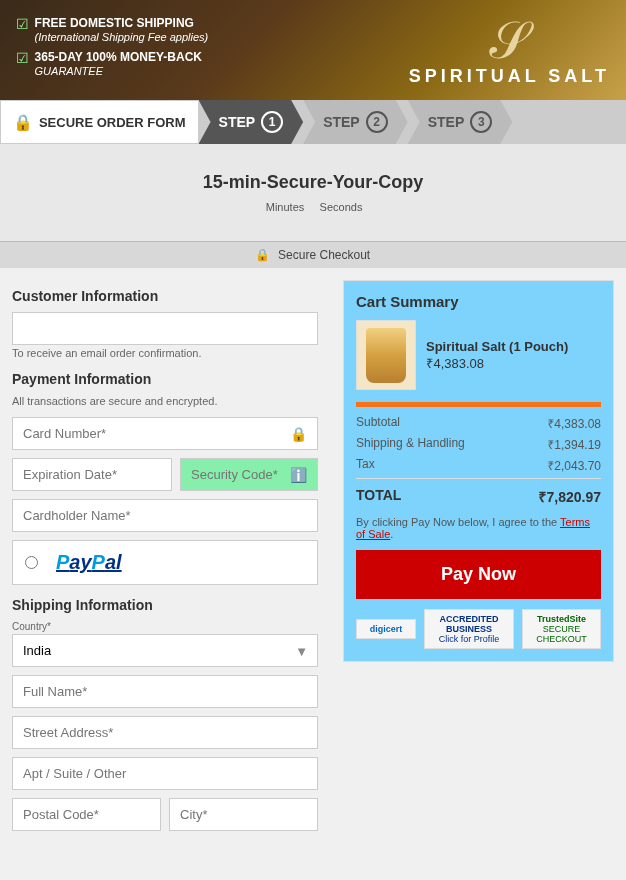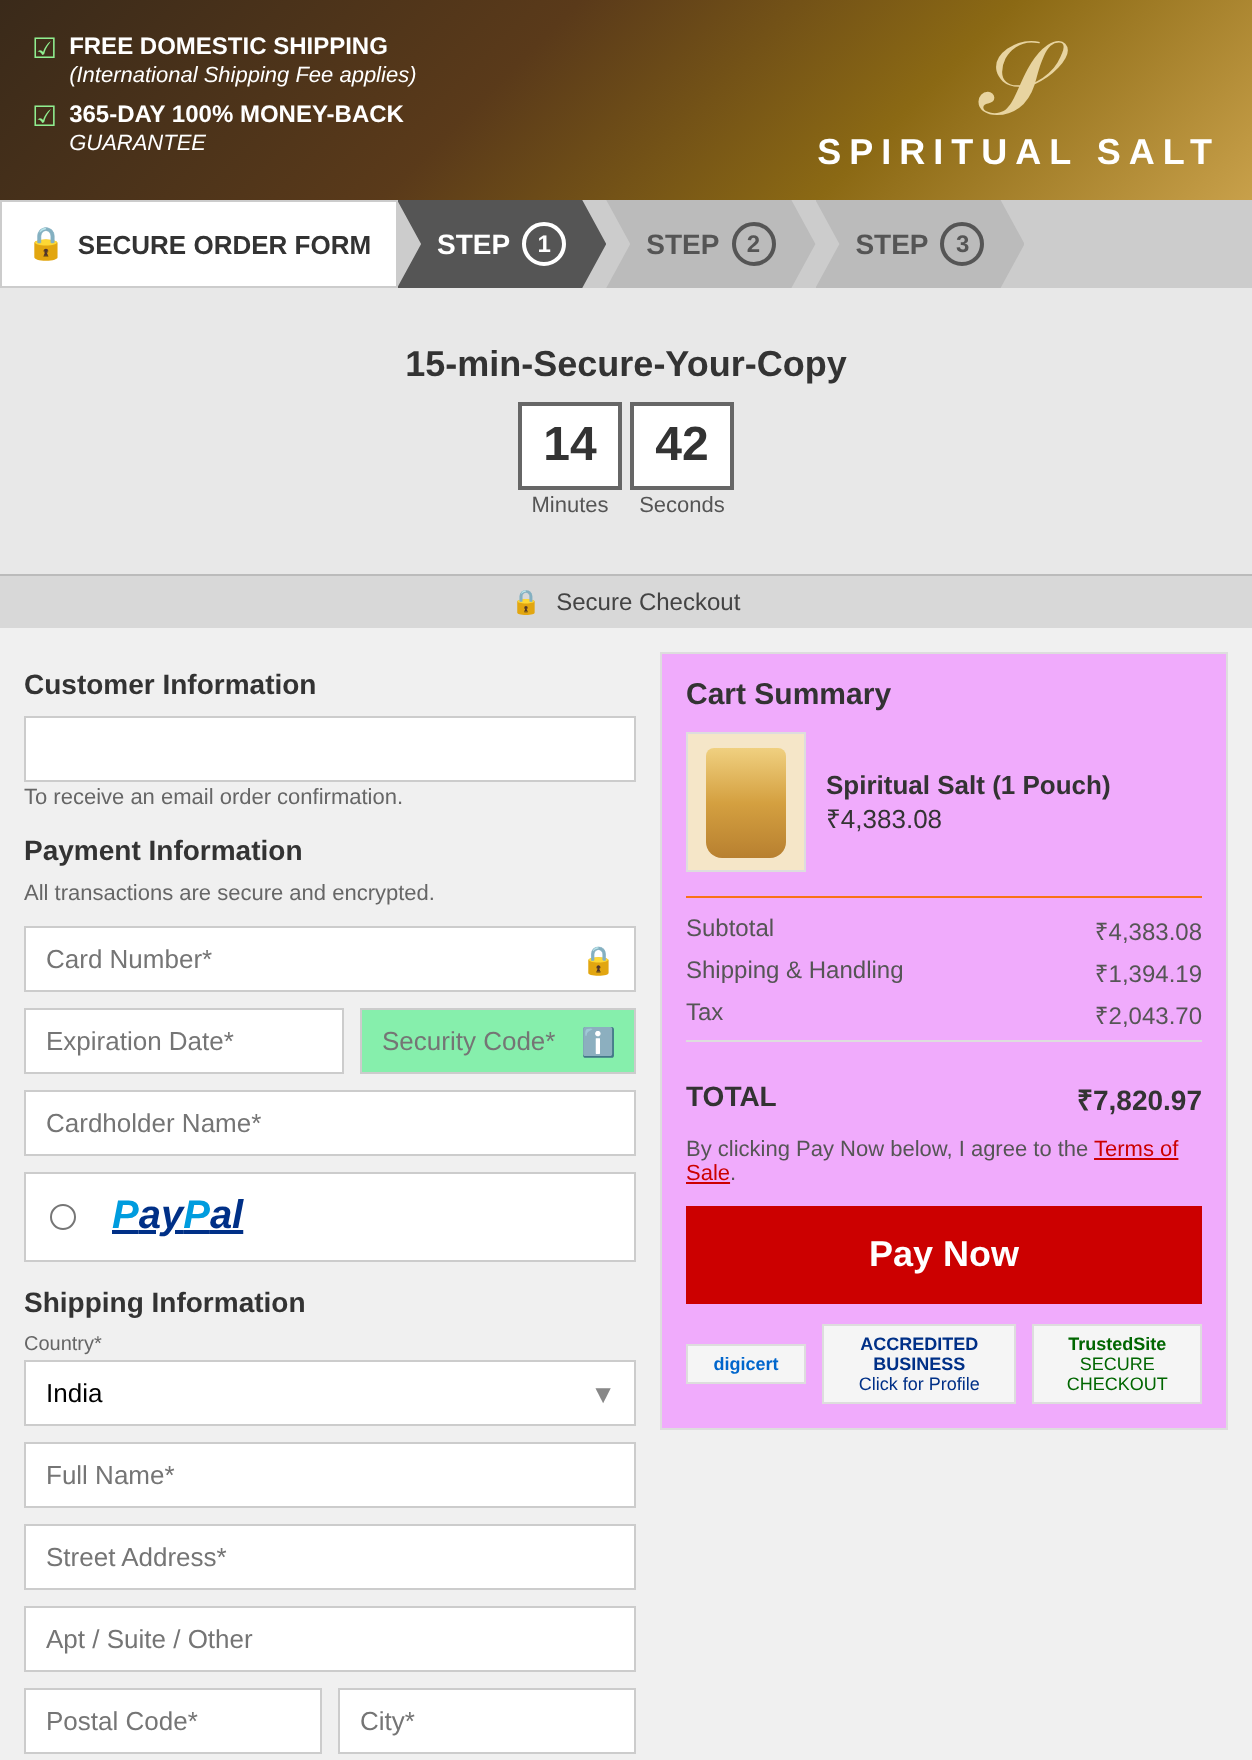--- a/index.html
+++ b/index.html
@@ -194,49 +194,50 @@
       font-size: 10px; color: #666; margin-bottom: 2px;
     }
     .field-container { margin-bottom: 8px; }
     .two-col { display: flex; gap: 8px; }
     .two-col .field-container { flex: 1; }
 
     
     .right-col { width: 284px; flex-shrink: 0; }
 
     .cart-summary {
-      background: #f0abfc;
+      background: #7dd3fc;
       border: 1px solid #ddd;
       padding: 12px;
+      margin-left: 13px;
     }
     .cart-title { font-size: 15px; font-weight: bold; color: #333; margin-bottom: 10px; }
     .product-row { display: flex; align-items: center; margin-bottom: 12px; }
     .product-img {
       width: 60px; height: 70px; background: #f5e6c8;
       display: flex; align-items: center; justify-content: center;
       margin-right: 10px; border: 1px solid #ddd;
       position: relative; overflow: hidden;
     }
     .salt-pouch {
       width: 40px; height: 55px;
       background: linear-gradient(180deg, #f0d080 0%, #d4a040 50%, #b88030 100%);
       border-radius: 4px 4px 8px 8px;
       position: relative;
     }
     .product-info .product-name { font-size: 13px; font-weight: bold; color: #333; }
     .product-info .product-price { font-size: 13px; color: #333; }
 
-    .summary-lines { border-top: 1px solid #f97316; padding-top: 8px; }
+    .summary-lines { border-top: 5px solid #f97316; padding-top: 8px; }
     .summary-line {
       display: flex; justify-content: space-between;
       font-size: 12px; color: #555; margin-bottom: 4px;
     }
     .summary-line.total {
       font-weight: bold; color: #333; font-size: 14px;
-      border-top: 1px solid #ddd; padding-top: 19px; margin-top: 4px;
+      border-top: 1px solid #ddd; padding-top: 8px; margin-top: 4px;
     }
 
     .terms-text { font-size: 11px; color: #555; margin: 10px 0; }
     .terms-link { color: #c00; text-decoration: underline; }
 
     .pay-now-btn {
       width: 100%;
       background: #c00;
       color: #fff;
       border: none;
@@ -306,28 +307,20 @@
   <div class="step">
     <span>STEP</span>
     <div class="step-circle">
       <span>3</span>
     </div>
   </div>
 </div>
 
 <div class="timer-section">
   <div class="timer-title">15-min-Secure-Your-Copy</div>
-  <div class="timer-boxes">
-    <div class="timer-box">
-      <span>14</span>
-    </div>
-    <div class="timer-box">
-      <span>42</span>
-    </div>
-  </div>
   <div class="timer-labels">
     <div class="timer-label">Minutes</div>
     <div class="timer-label">Seconds</div>
   </div>
 </div>
 
 <div class="secure-checkout-bar">
   <span class="lock-small">🔒</span>
   <span>Secure Checkout</span>
 </div>

